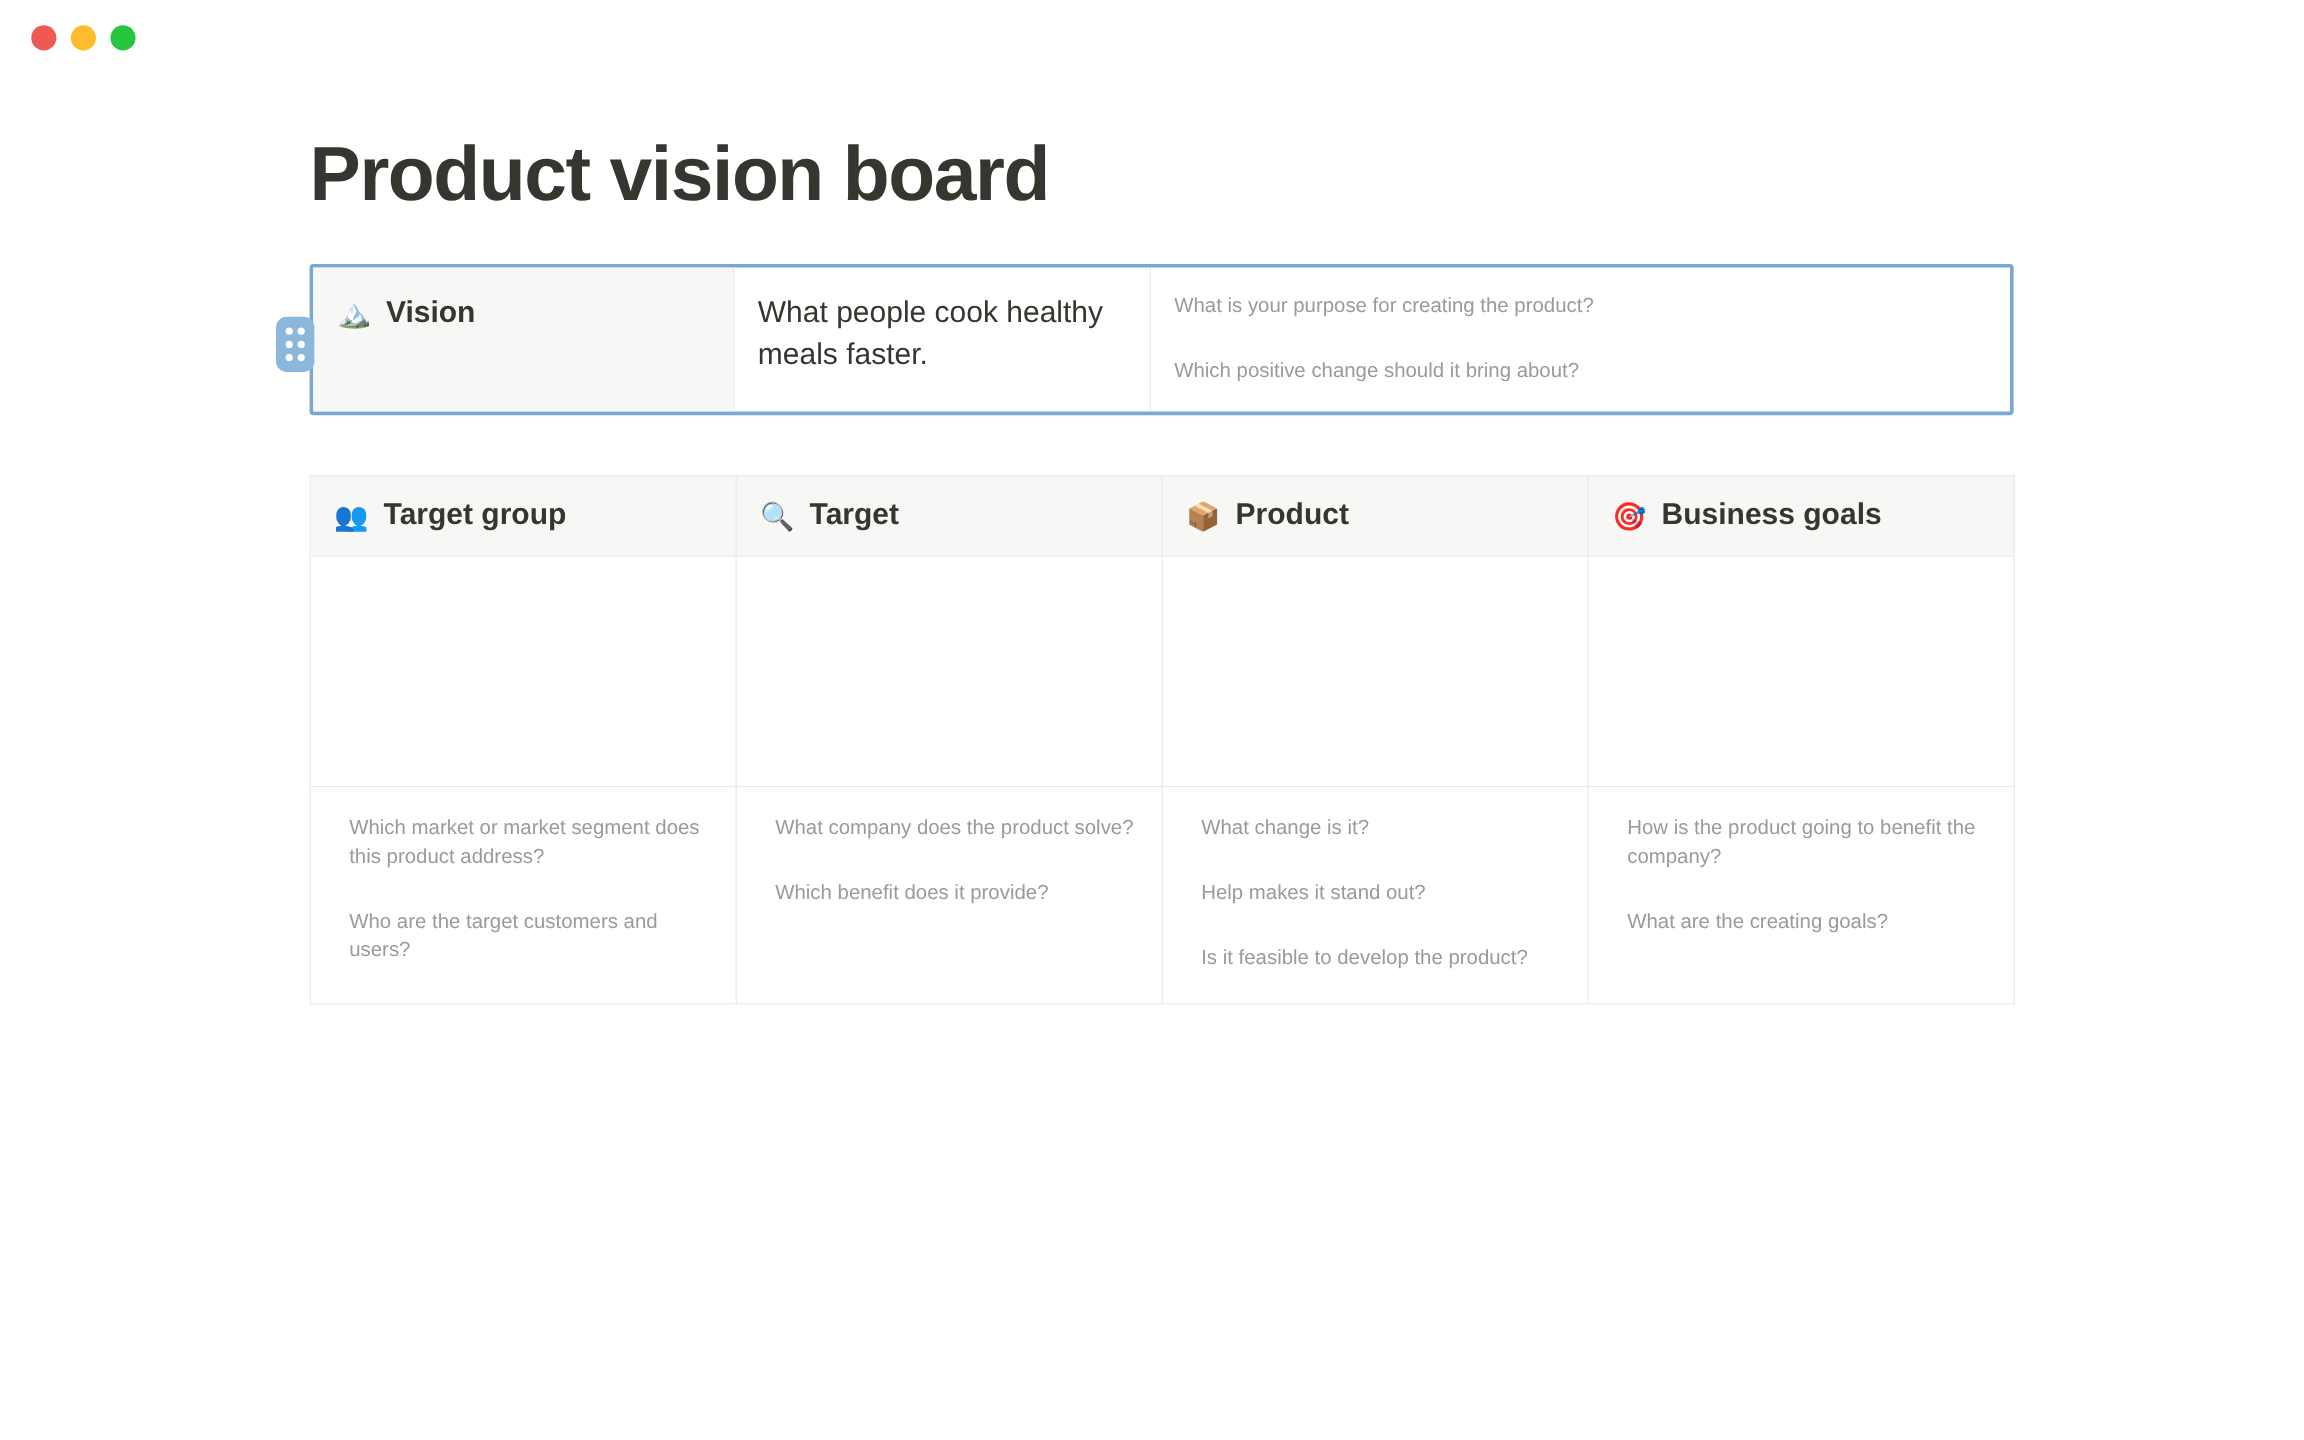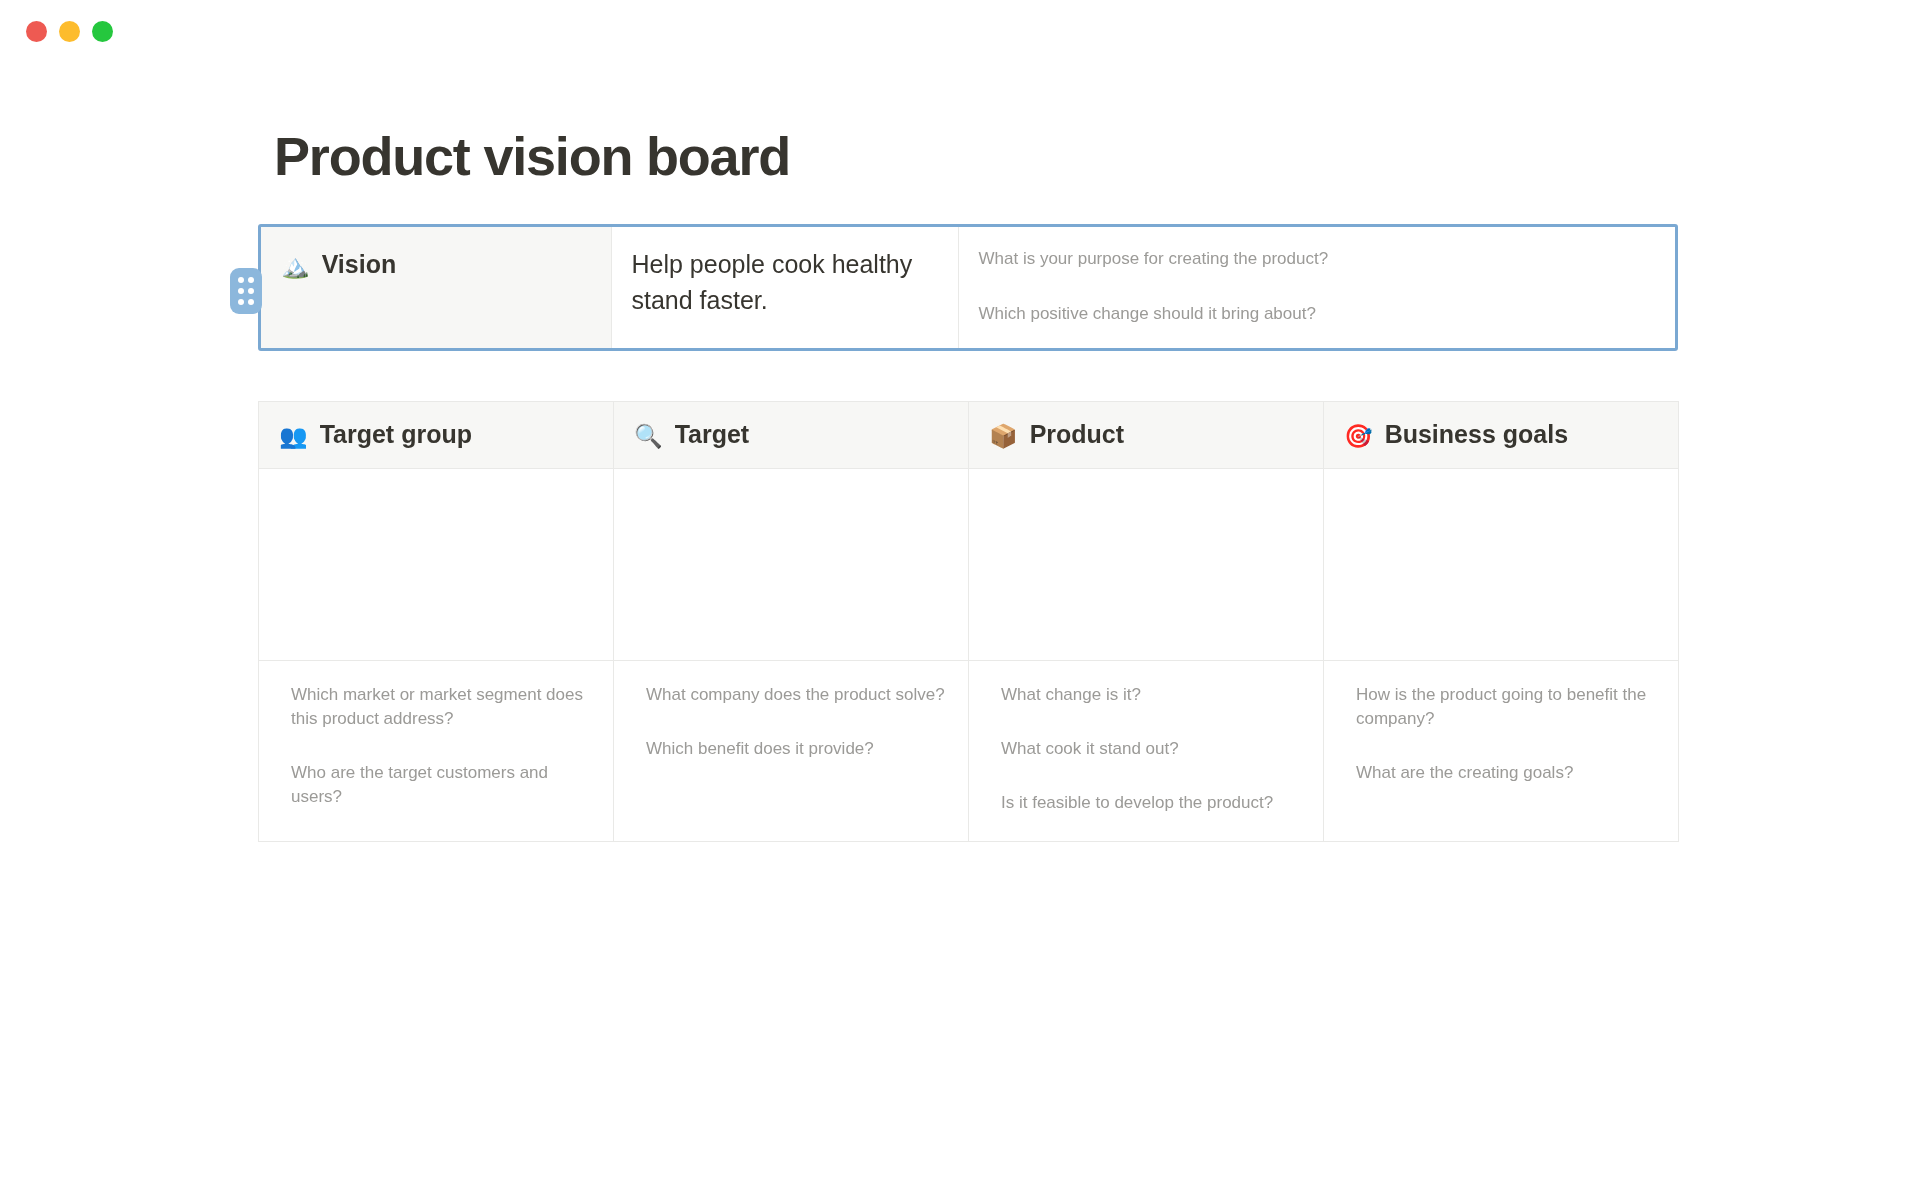--- a/index.html
+++ b/index.html
@@ -41,23 +41,23 @@
   }
 
   
   .content {
     position: absolute;
     left: 0; top: 62px;
     width: 1920px;
   }
 
   .page-title {
-    margin: 16px;
+    margin: 0;
     padding: 48px 0 0 258px;
-    font-size: 54px;
+    font-size: 64px;
     line-height: 1.12;
     font-weight: bold;
     letter-spacing: -1.2px;
     color: #37352f;
   }
 
   .subtitle {
     margin: 0;
     padding: 40px 0 0 258px;
     font-size: 31px;
@@ -226,21 +226,21 @@
         <table>
           <tbody>
             <tr>
               <td class="col-label cell-label-bg">
                 <div class="label-inner">
                   <span class="emoji">🏔️</span>
                   <span>Vision</span>
                 </div>
               </td>
               <td class="col-value">
-                <div class="cell-text">Help people cook healthy stand faster.</div>
+                <div class="cell-text">What people cook healthy meals faster.</div>
               </td>
               <td class="col-prompt">
                 <div class="cell-prompt">
                   <p>What is your purpose for creating the product?</p>
                   <p>Which positive change should it bring about?</p>
                 </div>
               </td>
             </tr>
           </tbody>
         </table>
@@ -301,21 +301,21 @@
             </td>
             <td class="prompt-cell">
               <div class="cell-prompt">
                 <p>What company does the product solve?</p>
                 <p>Which benefit does it provide?</p>
               </div>
             </td>
             <td class="prompt-cell">
               <div class="cell-prompt">
                 <p>What change is it?</p>
-                <p>What cook it stand out?</p>
+                <p>Help makes it stand out?</p>
                 <p>Is it feasible to develop the product?</p>
               </div>
             </td>
             <td class="prompt-cell">
               <div class="cell-prompt">
                 <p>How is the product going to benefit the company?</p>
                 <p>What are the creating goals?</p>
               </div>
             </td>
           </tr>

